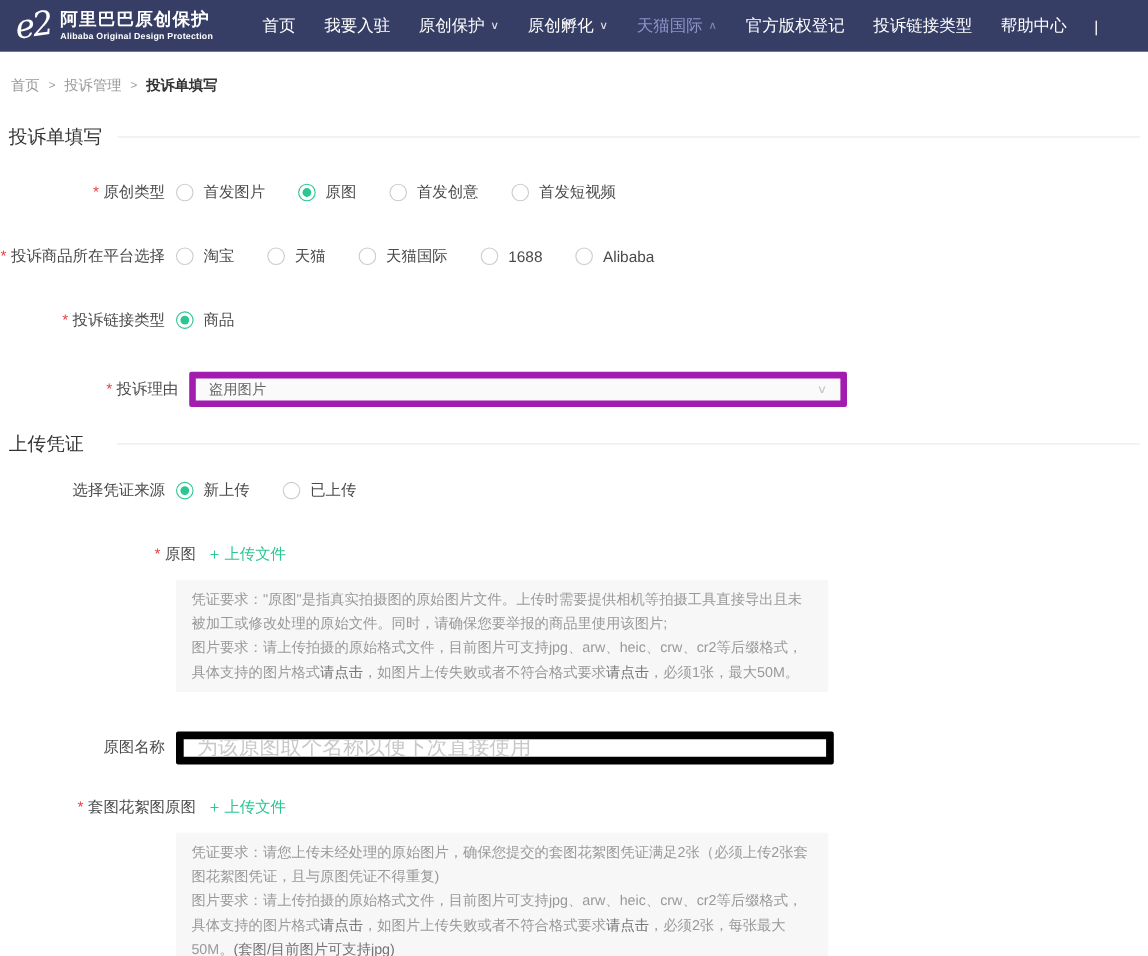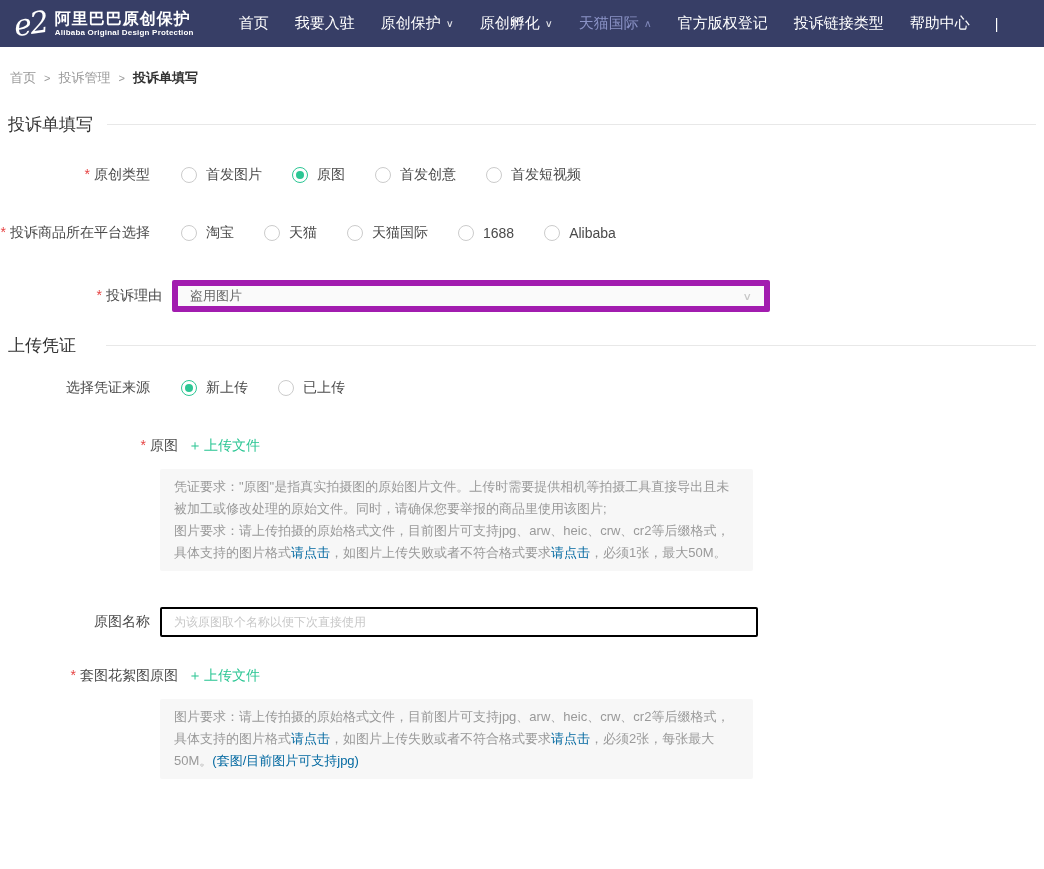--- a/index.html
+++ b/index.html
@@ -43,33 +43,33 @@
   .radio.checked { border-color:#2cc694; }
   .radio .dot { width:8px; height:8px; border-radius:50%; }
   .radio.checked .dot { background:#2cc694; }
   .radio-label { margin-left:9px; font-size:14px; color:#4a4a4a; }
 
   .select { width:598px; height:32px; border:6px solid #a21caf; border-radius:2px; background:#fafafa;
     display:flex; align-items:center; justify-content:space-between; padding:0 12px; cursor:pointer; }
   .select .val { font-size:13px; color:#666; }
   .select .chev { font-size:13px; color:#c6c6c6; transform:scaleY(.8); }
 
-  .text-input { width:598px; height:30px; border:2px solid #000000; border-radius:2px; background:#fff;
-    font-size:12px; color:#666; padding:0 12px; outline:none; font-family:inherit; }
+  .text-input { width:598px; height:30px; border:7px solid #000000; border-radius:2px; background:#fff;
+    font-size:19px; color:#666; padding:0 12px; outline:none; font-family:inherit; }
   .text-input::placeholder { color:#c8c8c8; }
 
   .upload-link { display:inline-flex; align-items:center; color:#2cc694; font-size:14px; cursor:pointer; text-decoration:none; }
   .upload-link .plus { font-size:14px; margin-right:2px; }
 
   .note-box { background:#f7f7f7; width:593px; margin-left:160px; padding:7px 14px; font-size:13px;
     color:#999; line-height:22px; border-radius:2px; }
-  .note-box .green { color:#0369a1; cursor:pointer; }
-
-  
-  .mb36 { margin-bottom:36px;gap:21px; }
+  .note-box .green { color:#737373; cursor:pointer; }
+
+  
+  .mb36 { margin-bottom:36px; }
   .mb28 { margin-bottom:28px; }
   .mb22 { margin-bottom:22px;margin-left:12px; }
   .mb20 { margin-bottom:20px;gap:16px; }
   .mb12 { margin-bottom:12px;padding-left:28px; }
 </style>
 </head>
 <body>
 
 <div class="navbar">
   <div class="logo">
@@ -185,20 +185,31 @@
         </span>
       <span class="radio-option">
           <span class="radio">
             <span class="dot"></span>
           </span>
           <span class="radio-label">Alibaba</span>
         </span>
     </div>
   </div>
 
+  <div class="form-row mb36">
+    <div class="form-label"><i class="req">*</i><span>投诉链接类型</span></div>
+    <div class="form-content">
+      <span class="radio-option">
+          <span class="radio checked">
+            <span class="dot"></span>
+          </span>
+          <span class="radio-label">商品</span>
+        </span>
+    </div>
+  </div>
 
   <div class="form-row mb22">
     <div class="form-label"><i class="req">*</i><span>投诉理由</span></div>
     <div class="form-content">
       <div class="select">
         <span class="val">盗用图片</span>
         <span class="chev">∨</span>
       </div>
     </div>
   </div>
@@ -252,16 +263,17 @@
     <div class="form-label"><i class="req">*</i><span>套图花絮图原图</span></div>
     <div class="form-content">
       <a class="upload-link">
         <span class="plus">＋</span>
         <span>上传文件</span>
       </a>
     </div>
   </div>
 
   <div class="note-box">
+    <div><span>凭证要求：请您上传未经处理的原始图片，确保您提交的套图花絮图凭证满足2张（必须上传2张套图花絮图凭证，且与原图凭证不得重复)</span></div>
     <div><span>图片要求：请上传拍摄的原始格式文件，目前图片可支持jpg、arw、heic、crw、cr2等后缀格式，具体支持的图片格式</span><span class="green">请点击</span><span>，如图片上传失败或者不符合格式要求</span><span class="green">请点击</span><span>，必须2张，每张最大50M。</span><span class="green">(套图/目前图片可支持jpg)</span></div>
   </div>
 
 </div>
 
 </body></html>

